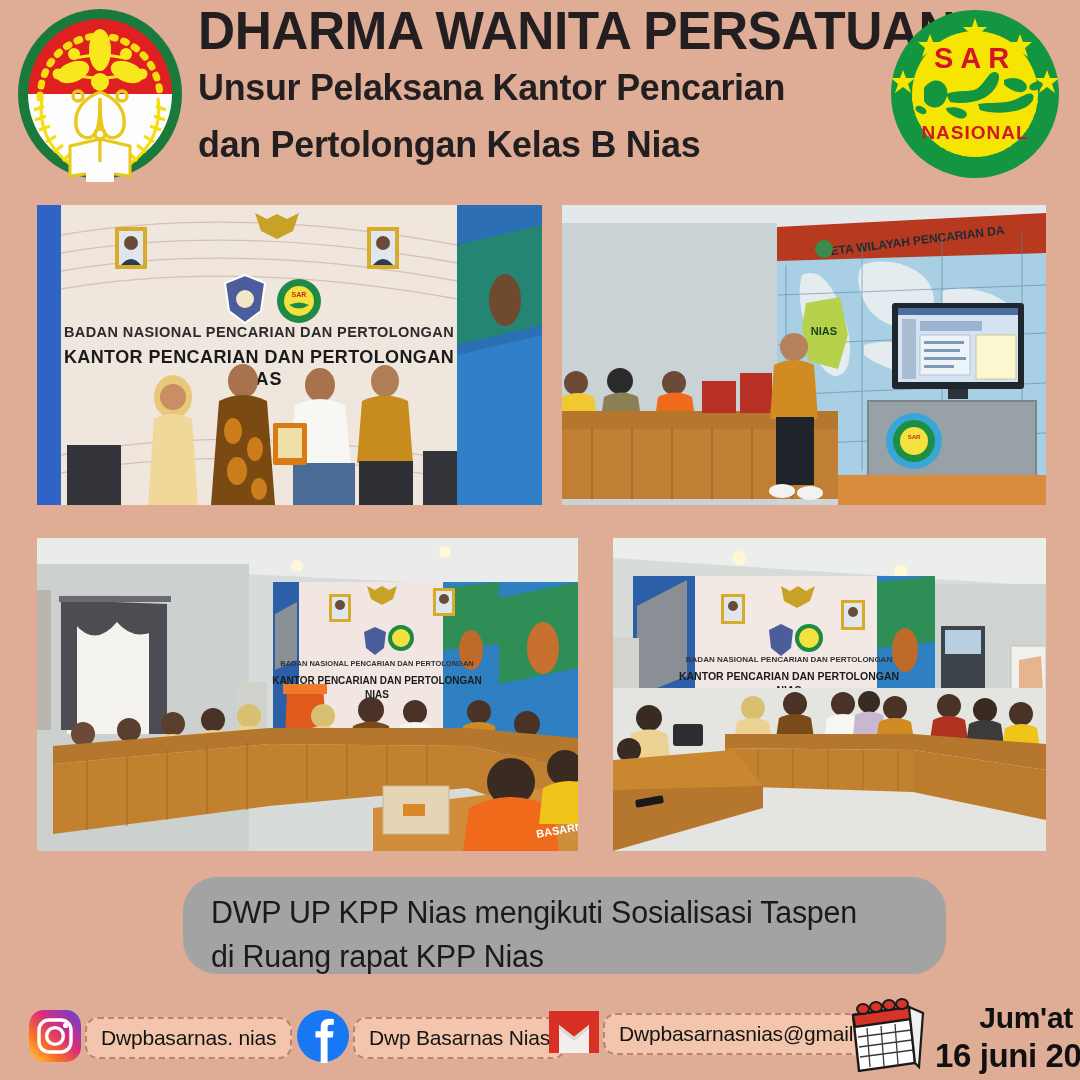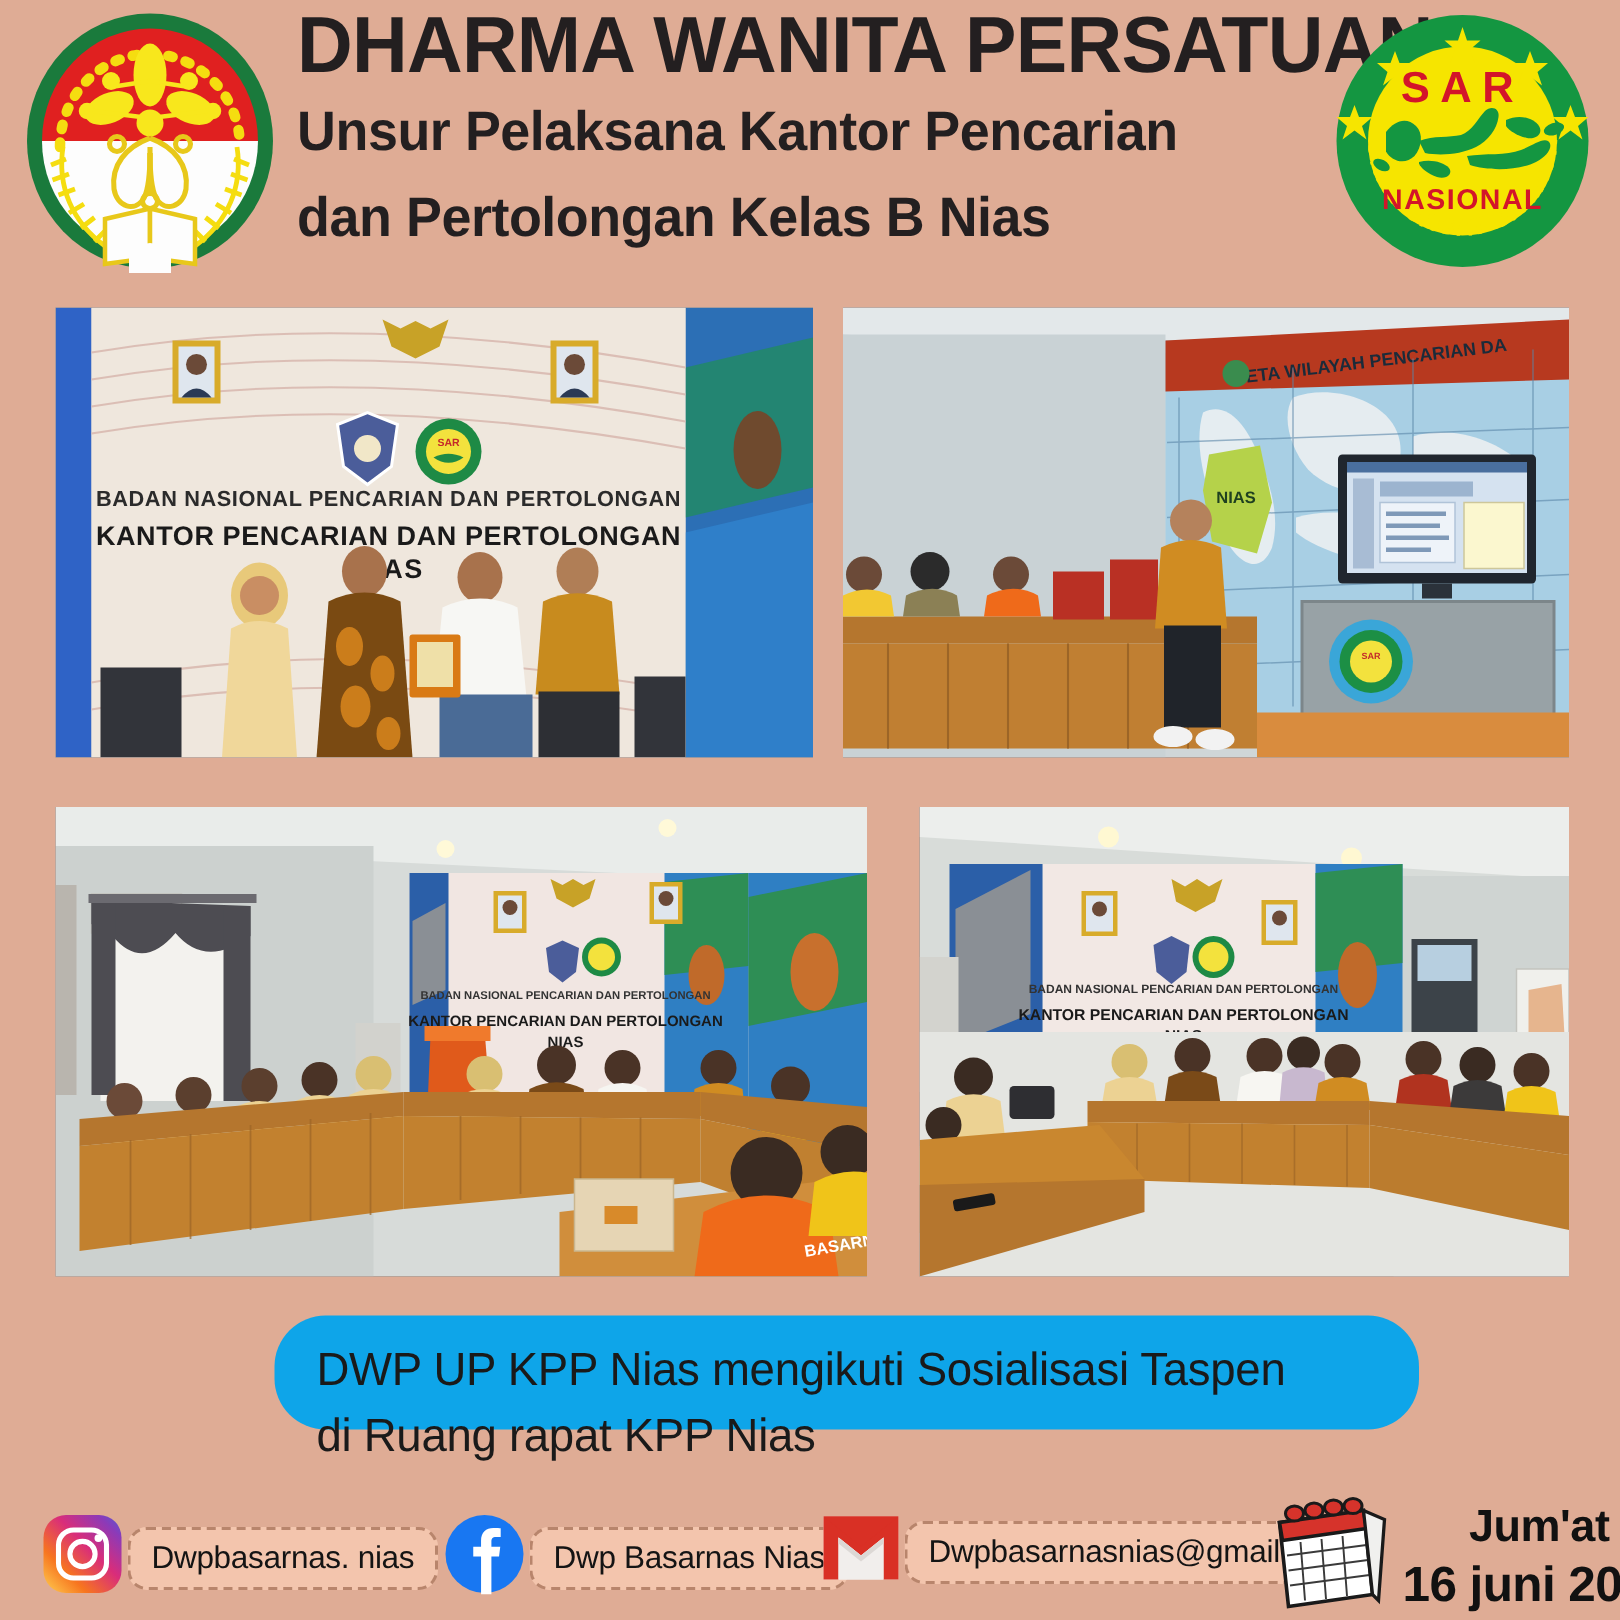--- a/index.html
+++ b/index.html
@@ -40,22 +40,22 @@
   .photo{
     position:absolute;overflow:hidden;background:#8a8a8a;
   }
   #photo-1{left:37px;top:205px;width:505px;height:300px;}
   #photo-2{left:562px;top:205px;width:484px;height:300px;}
   #photo-3{left:37px;top:538px;width:541px;height:313px;}
   #photo-4{left:613px;top:538px;width:433px;height:313px;}
   .photo svg{display:block;width:100%;height:100%;}
   
   .caption-box{
-    position:absolute;left:183px;top:877px;width:763px;height:76px;
-    background:#0ea5e9;border-radius:34px;
+    position:absolute;left:183px;top:877px;width:763px;height:97px;
+    background:#a3a3a3;border-radius:34px;
     box-sizing:border-box;padding:14px 28px 0 28px;
   }
   .caption-line{
     font-size:31px;color:#1a1a1a;line-height:1.42;
     letter-spacing:-0.2px;white-space:nowrap;
     transform:scaleX(0.98);transform-origin:left center;
   }
   
   .footer{
     position:absolute;left:0;top:995px;width:1080px;height:85px;

